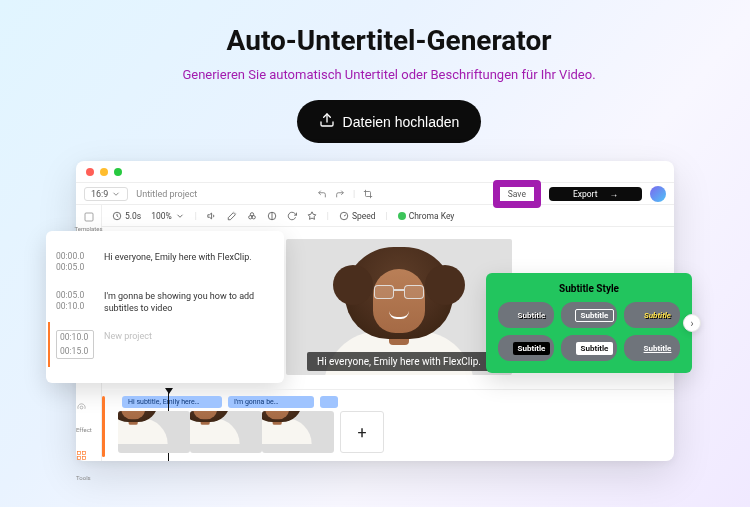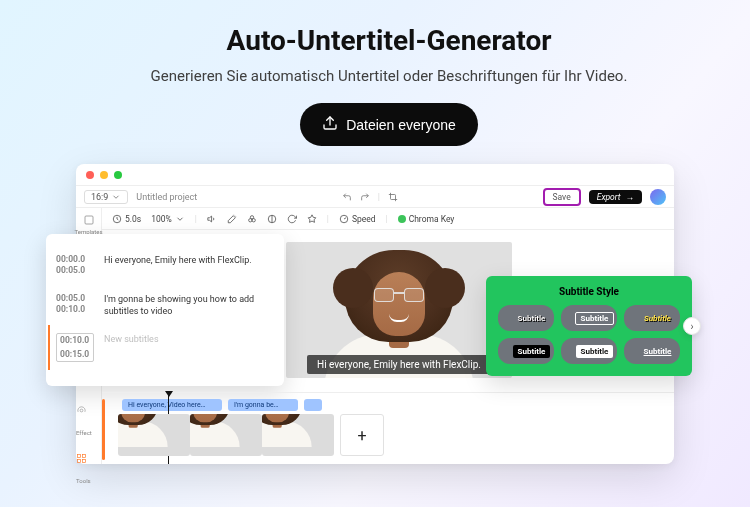--- a/index.html
+++ b/index.html
@@ -5,21 +5,21 @@
   * { box-sizing: border-box; margin: 0; padding: 0; }
   body {
     font-family: -apple-system, BlinkMacSystemFont, "Segoe UI", Roboto, sans-serif;
     width: 750px; height: 507px;
     background: linear-gradient(130deg, #e1f5ff 0%, #e9f3ff 35%, #f8f7ff 65%, #f0e9ff 100%);
     overflow: hidden;
     position: relative;
   }
   .hero { text-align: center; padding-top: 24px; padding-left: 28px; }
   .hero h1 { font-size: 28px; font-weight: 700; color: #111; margin-bottom: 10px; }
-  .hero p  { font-size: 15px; color: #404040; margin-bottom: 18px; }
+  .hero p  { font-size: 13px; color: #a21caf; margin-bottom: 18px; }
   .upload-btn {
     display: inline-flex; align-items: center; gap: 8px;
     background: #0c0c0c; color: #fff; border: none;
     padding: 12px 22px; border-radius: 26px;
     font-size: 14px; cursor: pointer;
   }
   .upload-btn svg { width: 16px; height: 16px; }
   .formats { margin-top: 10px; font-size: 11.5px; color: #8a8a8a; }
 
   
@@ -57,22 +57,22 @@
     display: flex; align-items: center; gap: 10px;
     font-size: 8.5px; color: #444; padding: 0 10px;
     border-bottom: 1px solid #eee;
   }
   .toolbar .pill { display:flex; align-items:center; gap:3px; }
   .tool-ico { width: 10px; height: 10px; }
 
   .ratio-box { border:1px solid #ddd; border-radius:3px; padding:1px 6px; display:flex; align-items:center; gap:3px;}
   .topbar .spacer { flex: 1; }
   .tb-ico { width: 10px; height:10px; stroke:#777; }
-  .save-btn { border:2px solid #a21caf; border-radius:4px; padding:2px 8px; font-size:8.5px; cursor:pointer; }
-  .export-btn { background:#0c0c0c; color:#fff; border-radius:4px; padding:2px 8px; font-size:8.5px; display:flex; align-items:center; gap:5px; cursor:pointer;font-style:italic;}
+  .save-btn { border:7px solid #a21caf; border-radius:4px; padding:2px 8px; font-size:8.5px; cursor:pointer; }
+  .export-btn { background:#0c0c0c; color:#fff; border-radius:4px; padding:2px 24px; font-size:8.5px; display:flex; align-items:center; gap:12px; cursor:pointer;}
   .avatar { width:16px;height:16px;border-radius:50%;background:linear-gradient(135deg,#7b68ee,#4fc3f7);}
 
   
   .preview {
     position:absolute; left: 210px; top: 78px;
     width: 226px; height: 136px;
     background: #e0e0e0; border-radius: 2px;
     overflow: hidden;
     display:flex; align-items:flex-end; justify-content:center;
   }
@@ -113,21 +113,21 @@
   
   .sub-panel {
     position:absolute; left:-30px; top:70px;
     width: 238px; background:#fff;
     border-radius: 6px;
     box-shadow: 0 8px 24px rgba(0,0,0,.14);
     padding: 12px 12px 16px 10px;
     font-size: 9px; color:#333;
   }
   .sub-row { display:flex; gap:10px; padding: 8px 0;}
-  .sub-row .times { color:#888; font-size:8.5px; line-height:1.35; width:38px; flex:none;font-weight:bold;}
+  .sub-row .times { color:#888; font-size:8.5px; line-height:1.35; width:38px; flex:none;}
   .sub-row .text { line-height:1.35; }
   .sub-row.new .times {
      border:1px solid #ccc; border-radius:2px; padding:1px 3px;
      display:flex; flex-direction:column; gap:2px;
   }
   .sub-row.new .text { color:#bfbfbf; }
   .sub-row.new {border-left:2px solid #ff7a2b; padding-left:6px; margin-left:-8px;}
 
   
   .style-card {
@@ -183,21 +183,21 @@
   <h1>Auto-Untertitel-Generator</h1>
   <p>Generieren Sie automatisch Untertitel oder Beschriftungen für Ihr Video.</p>
   <button class="upload-btn">
     <span>
       <svg viewBox="0 0 24 24" fill="none" stroke="white" stroke-width="2" stroke-linecap="round" stroke-linejoin="round">
           <path d="M21 15v4a2 2 0 0 1-2 2H5a2 2 0 0 1-2-2v-4"></path>
           <polyline points="17 8 12 3 7 8"></polyline>
           <line x1="12" y1="3" x2="12" y2="15"></line>
         </svg>
     </span>
-    <span>Dateien everyone</span>
+    <span>Dateien hochladen</span>
   </button>
 </div>
 
 <div class="window">
   <div class="winbar">
     <span class="dot r"></span>
     <span class="dot y"></span>
     <span class="dot g"></span>
   </div>
 
@@ -332,21 +332,21 @@
         <div>00:05.0</div>
         <div>00:10.0</div>
       </div>
       <div class="text">I'm gonna be showing you how to add subtitles to video</div>
     </div>
     <div class="sub-row new">
       <div class="times">
         <div>00:10.0</div>
         <div>00:15.0</div>
       </div>
-      <div class="text">New subtitles</div>
+      <div class="text">New project</div>
     </div>
   </div>
 
   <div class="style-card">
     <h4>Subtitle Style</h4>
     <div class="style-grid">
       <div class="style-cell sc1">
           <span>Subtitle</span>
         </div>
       <div class="style-cell sc2">
@@ -385,22 +385,22 @@
             <rect x="14" y="3" width="7" height="7"></rect>
             <rect x="3" y="14" width="7" height="7"></rect>
             <rect x="14" y="14" width="7" height="7"></rect>
           </svg>
         <span class="lbl">Tools</span>
       </div>
     </div>
     <div class="t-start"></div>
     <div class="playhead"></div>
     <div class="chips-row">
-      <div class="chip" style="width:100px">Hi everyone, Video here…</div>
-      <div class="chip" style="width:70px">I'm gonna be…</div>
+      <div class="chip" style="width:100px">Hi subtitle, Emily here…</div>
+      <div class="chip" style="width:86px">I'm gonna be…</div>
       <div class="chip sm"></div>
     </div>
     <div class="thumbs">
       <div class="thumb">
         <div class="mini">
             <div class="person">
               <div class="shirt"></div>
               <div class="neck"></div>
               <div class="hair"></div>
               <div class="face"></div>

